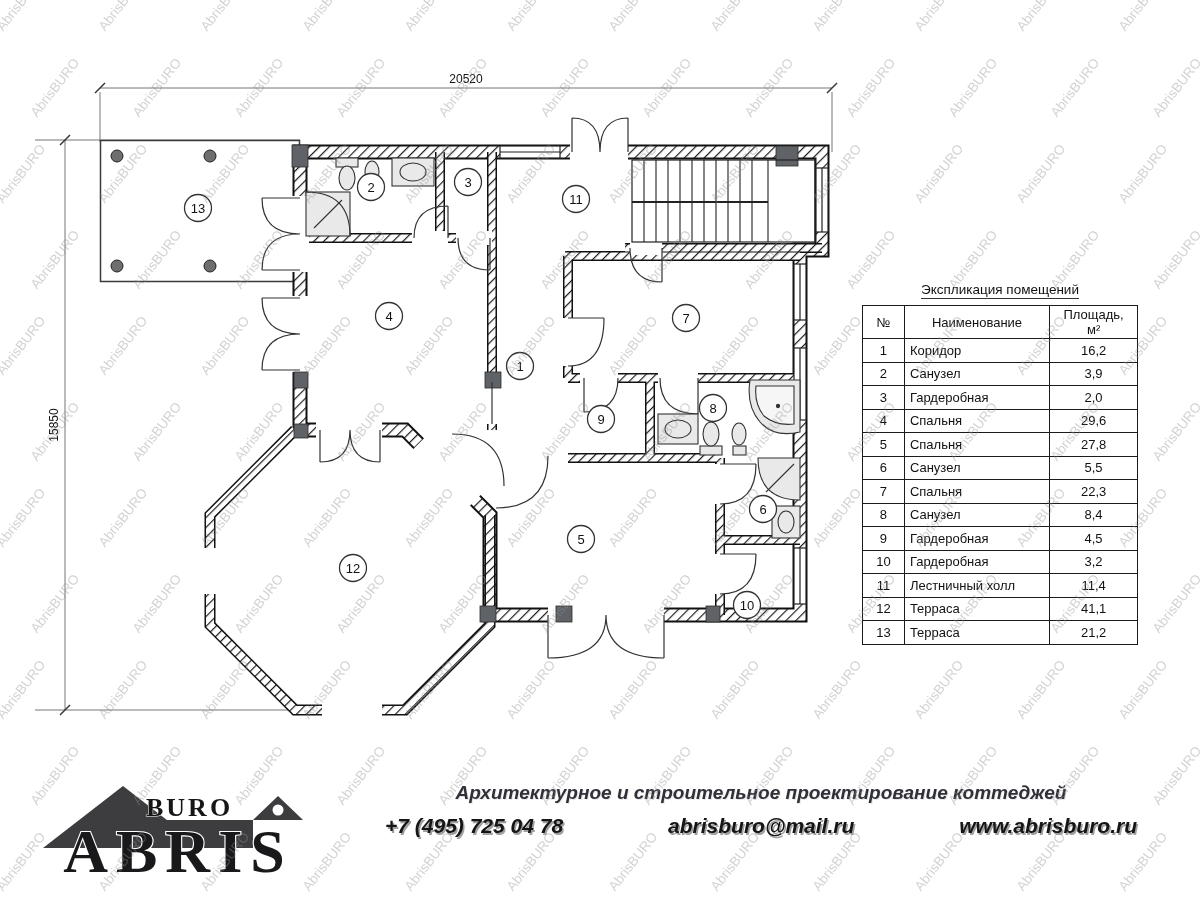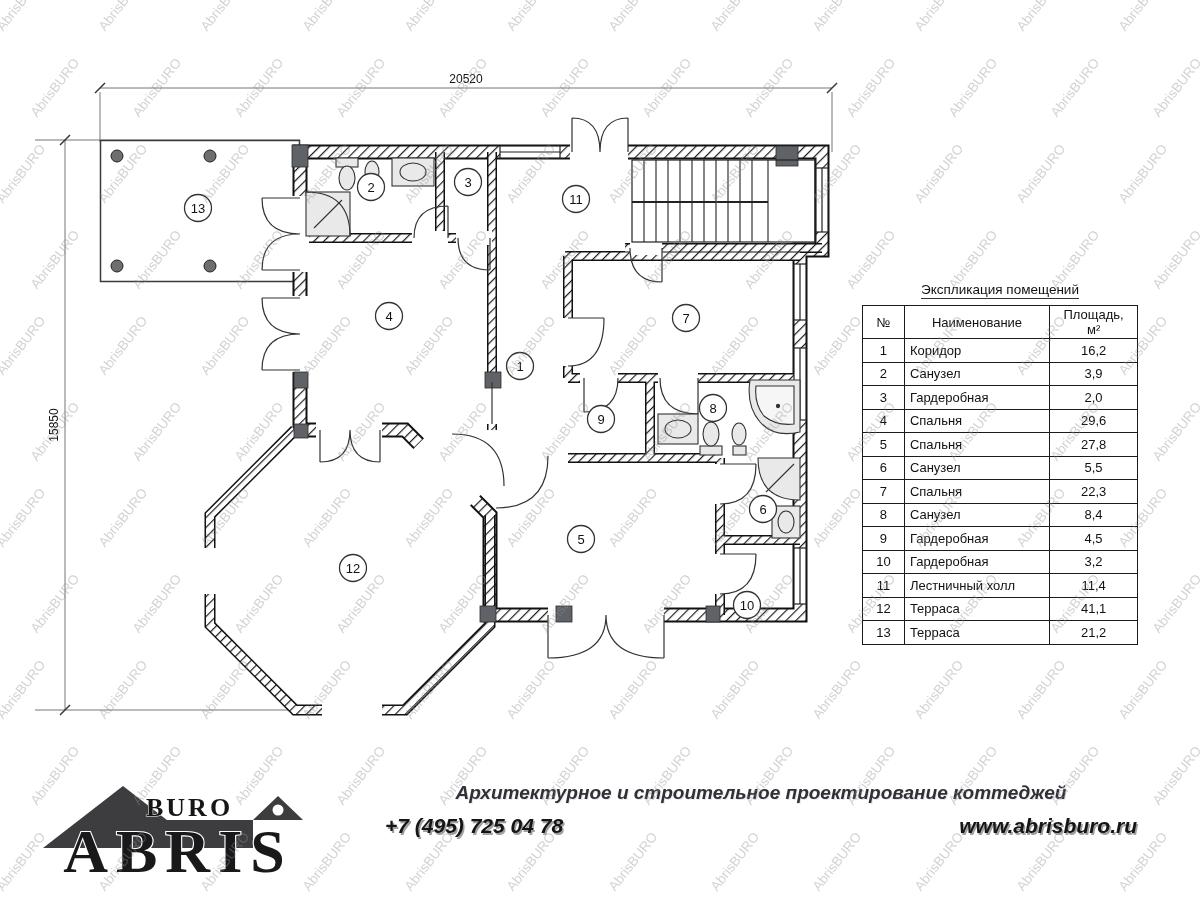--- a/index.html
+++ b/index.html
@@ -388,20 +388,21 @@
         <polygon points="225,40 250,16 275,40" fill="#3d3d3f"></polygon>
         <circle cx="250" cy="30" r="5.5" fill="#fff"></circle>
         <text x="118" y="36" font-family="Liberation Serif, serif" font-size="26" font-weight="bold" fill="#161616" stroke="#fff" stroke-width="1" paint-order="stroke" letter-spacing="3">BURO</text>
         <text x="150" y="92" text-anchor="middle" font-family="Liberation Serif, serif" font-size="62" font-weight="bold" fill="#19191c" stroke="#fff" stroke-width="2.2" paint-order="stroke" letter-spacing="8">ABRIS</text>
       </svg>
     </div>
     <div class="footer-text">
       <div class="f-line1">Архитектурное и строительное проектирование коттеджей</div>
       <div class="f-line3">
         <span>+7 (495) 725 04 78</span>
+        <span>abrisburo@mail.ru</span>
         <span>www.abrisburo.ru</span>
       </div>
     </div>
   </div>
 
   <div id="wm-layer">
       <span style="left: -14px; top: -6px;">AbrisBURO</span>
       <span style="left: 88px; top: -6px;">AbrisBURO</span>
       <span style="left: 190px; top: -6px;">AbrisBURO</span>
       <span style="left: 292px; top: -6px;">AbrisBURO</span>

